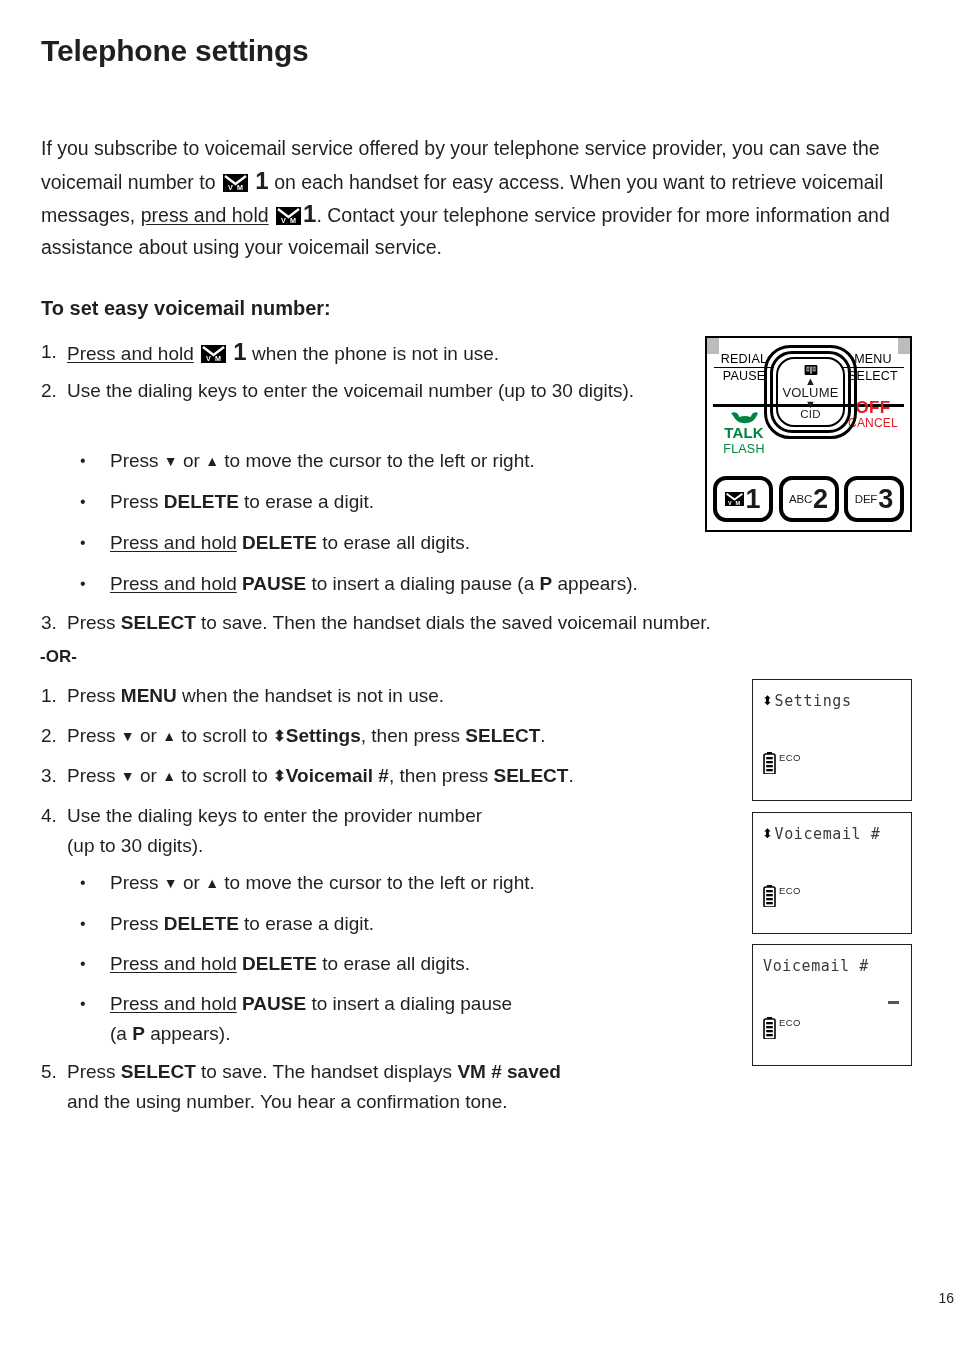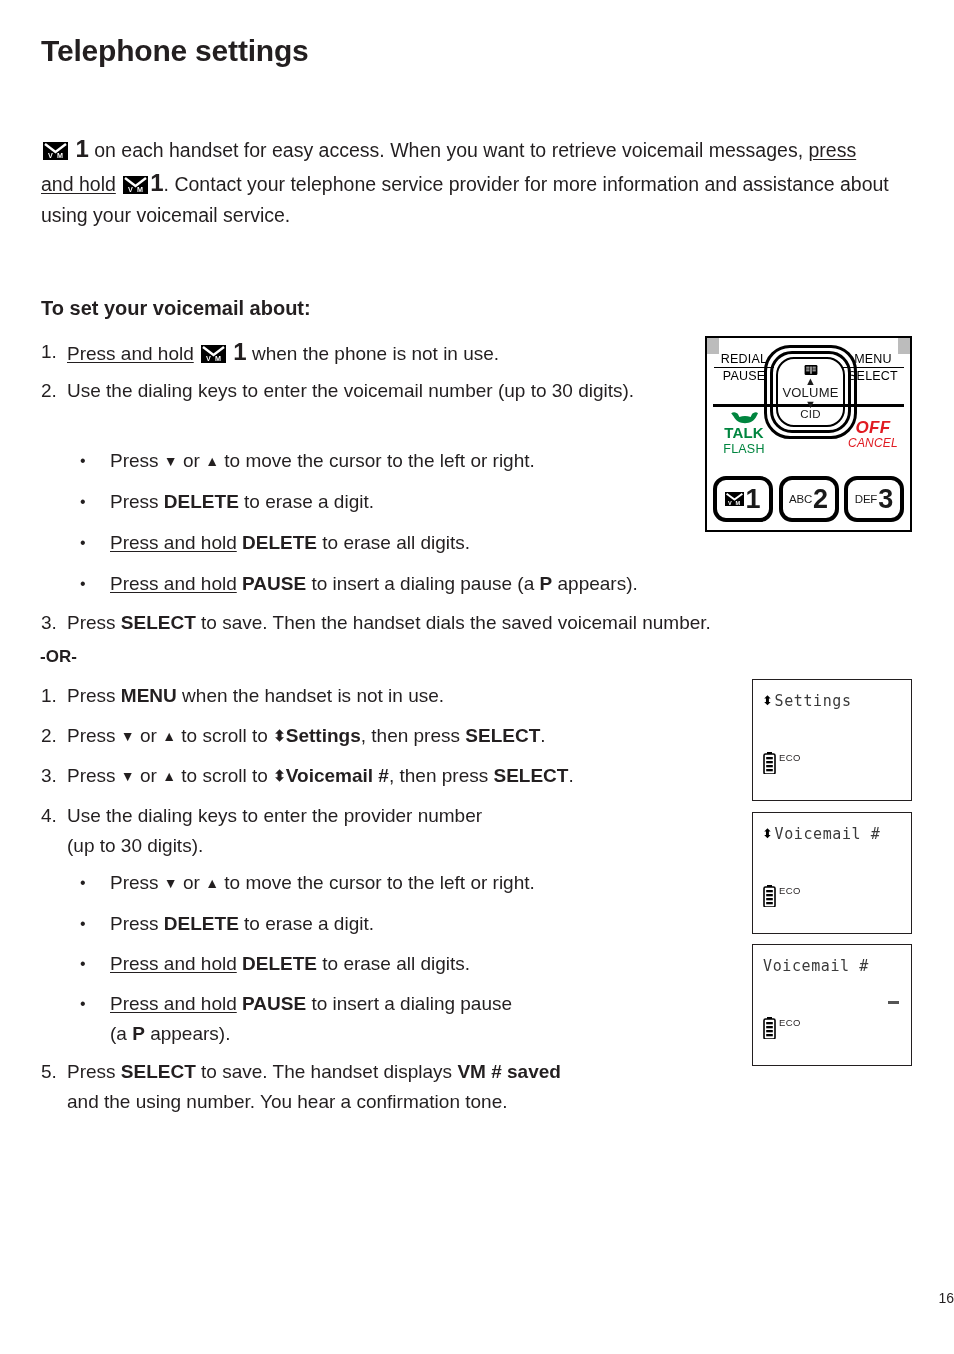--- a/index.html
+++ b/index.html
@@ -190,21 +190,21 @@
   .kp-talk .talk { font-size: 15px; font-weight: bold; display: block; letter-spacing: .2px; }
   .kp-talk .flash { font-size: 12.5px; display: block; letter-spacing: .2px; }
   .kp-handset {
     display: block;
     width: 30px;
     height: 13px;
     margin: 0 auto 1px;
   }
 
   .kp-off {
-    right: 5px; top: 80px; width: 64px; font-style: italic;
+    right: 5px; top: 60px; width: 64px;
   }
   .kp-off .off { font-size: 17px; font-weight: bold; color: #e01b22; display: block; letter-spacing: .3px; }
   .kp-off .cancel { font-size: 12px; color: #e01b22; display: block; letter-spacing: .2px; }
 
   
   .nav-ring {
     position: absolute;
     left: 57px;
     top: 7px;
     width: 93px;
@@ -349,20 +349,21 @@
   }
 </style>
 </head>
 <body>
 
 <div class="page">
 
   <div class="h1">Telephone settings</div>
 
   <div class="intro">
+    <span>If you subscribe to voicemail service offered by your telephone service provider, you can save the voicemail number to</span>
     <span class="vm-ico">
       <svg viewBox="0 0 25 18" width="25" height="18" aria-hidden="true">
         <rect x="0" y="0" width="25" height="18" fill="#000"></rect>
         <path d="M2 2 L12.5 10 L23 2" fill="none" stroke="#fff" stroke-width="2.4"></path>
         <text x="5" y="16.4" font-family="Liberation Sans, sans-serif" font-size="7.2" font-weight="bold" fill="#fff">V</text>
         <text x="14" y="16.4" font-family="Liberation Sans, sans-serif" font-size="7.2" font-weight="bold" fill="#fff">M</text>
       </svg>
     </span>
     <span class="big1">1</span>
     <span>on each handset for easy access. When you want to retrieve voicemail messages,</span>
@@ -370,21 +371,21 @@
     <span class="vm-ico">
       <svg viewBox="0 0 25 18" width="25" height="18" aria-hidden="true">
         <rect x="0" y="0" width="25" height="18" fill="#000"></rect>
         <path d="M2 2 L12.5 10 L23 2" fill="none" stroke="#fff" stroke-width="2.4"></path>
         <text x="5" y="16.4" font-family="Liberation Sans, sans-serif" font-size="7.2" font-weight="bold" fill="#fff">V</text>
         <text x="14" y="16.4" font-family="Liberation Sans, sans-serif" font-size="7.2" font-weight="bold" fill="#fff">M</text>
       </svg>
     </span><span class="big1">1</span><span>. Contact your telephone service provider for more information and assistance about using your voicemail service.</span>
   </div>
 
-  <div class="h3">To set your voicemail about:</div>
+  <div class="h3">To set easy voicemail number:</div>
 
   <div class="li" style="left:41px; top:337px; width:640px;">
     <span class="num">1.</span>
     <span class="txt"><span class="u">Press and hold</span>
       <span class="vm-ico">
         <svg viewBox="0 0 25 18" width="25" height="18" aria-hidden="true">
           <rect x="0" y="0" width="25" height="18" fill="#000"></rect>
           <path d="M2 2 L12.5 10 L23 2" fill="none" stroke="#fff" stroke-width="2.4"></path>
           <text x="5" y="16.4" font-family="Liberation Sans, sans-serif" font-size="7.2" font-weight="bold" fill="#fff">V</text>
           <text x="14" y="16.4" font-family="Liberation Sans, sans-serif" font-size="7.2" font-weight="bold" fill="#fff">M</text>

